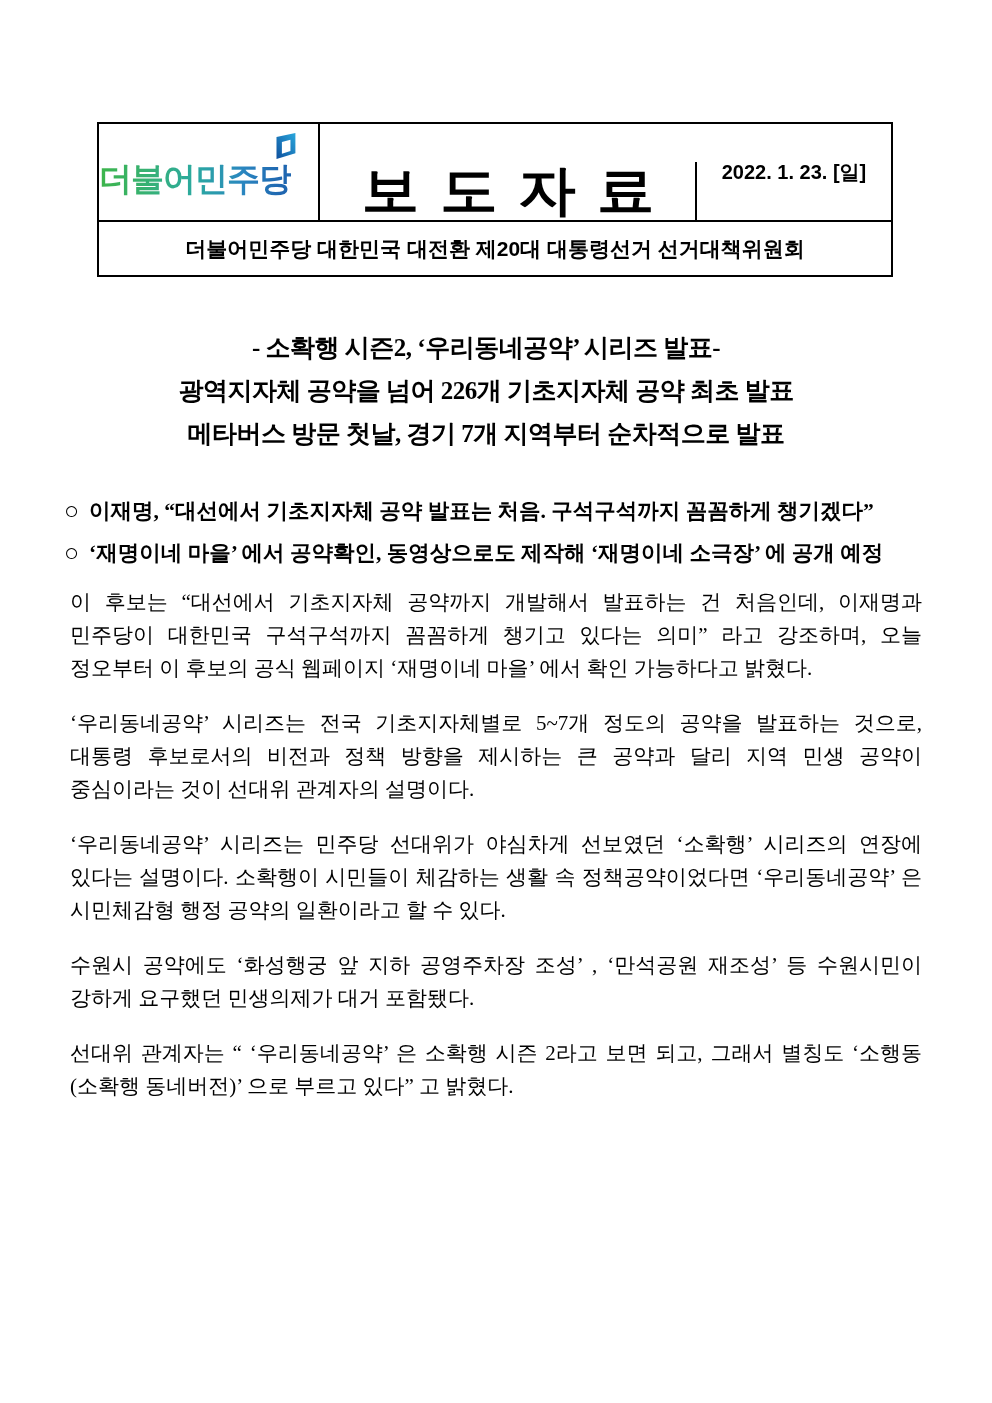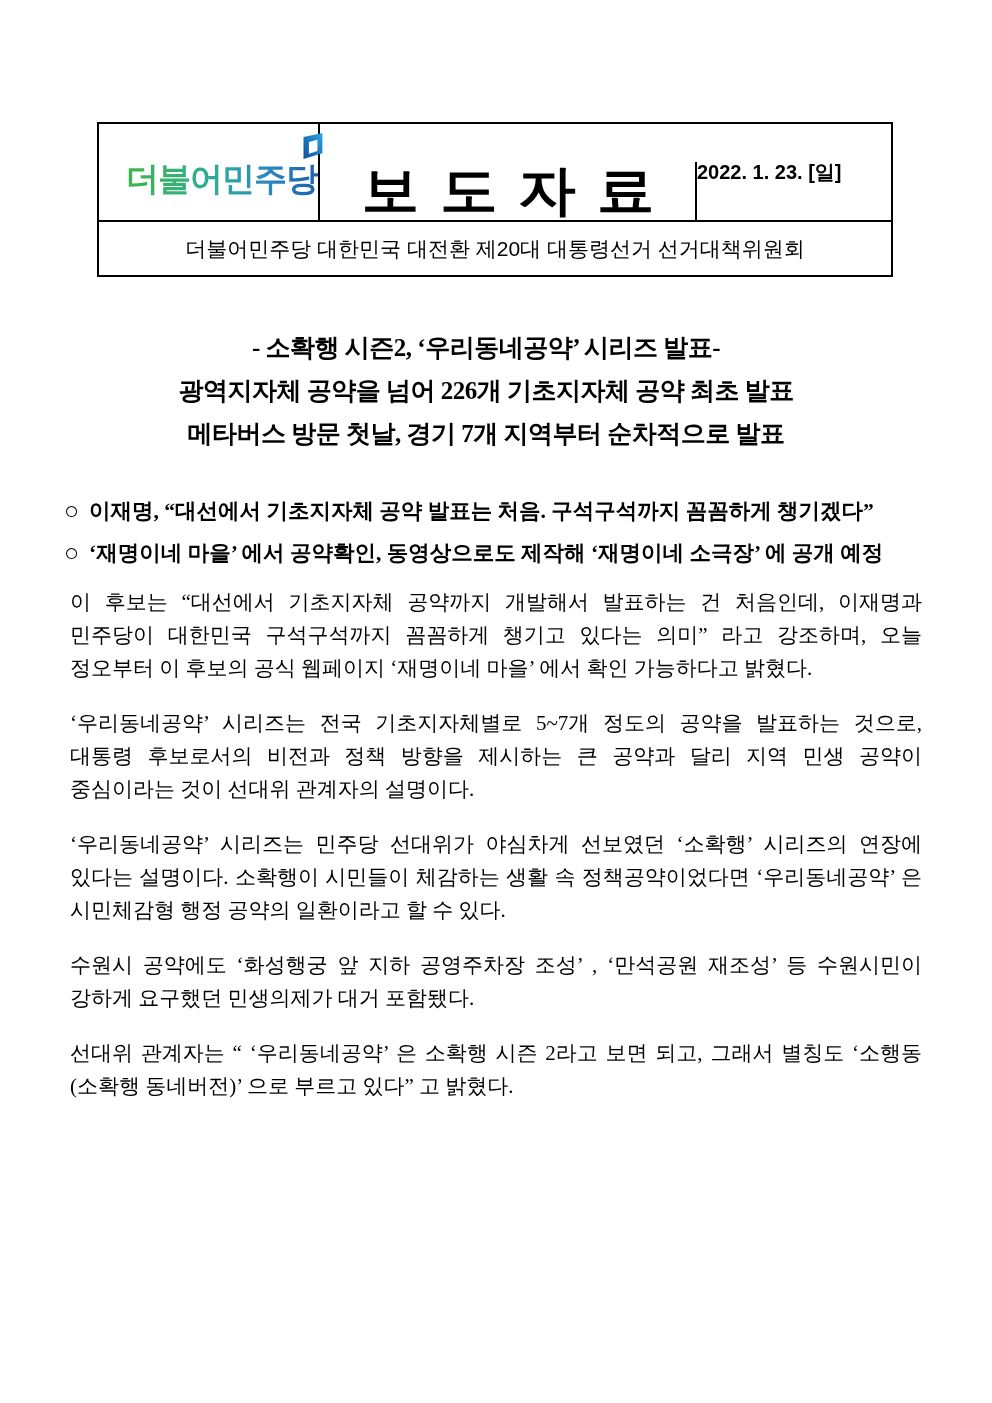--- a/index.html
+++ b/index.html
@@ -17,21 +17,21 @@
   
   .header-box {
     position:absolute; top:122px; left:97px;
     width:796px;
     border:2px solid #000;
     background:#fff;
   }
   .header-top { display:flex; height:96px; }
   .logo-cell {
     width:221px; border-right:2px solid #000;
-    display:flex; align-items:center; justify-content:flex-end;
+    display:flex; align-items:center; justify-content:flex-start;
   }
   .logo-wrap { position:relative; margin-top:14px; }
   .logo-text {
     font-family:"Liberation Sans", sans-serif;
     font-weight:900; font-size:33px; letter-spacing:-1px;
     background:linear-gradient(90deg, #3db54a 0%, #35b07c 30%, #2ba9a0 50%, #2a86c0 75%, #1f66b0 95%);
     -webkit-background-clip:text; background-clip:text; color:transparent;
     white-space:nowrap;
   }
   .logo-symbol { position:absolute; top:-26px; right:-8px; width:27px; height:30px; }
@@ -43,33 +43,33 @@
   }
   .doctype {
     font-family:"Liberation Sans", sans-serif;
     font-weight:900; font-size:54px;
     letter-spacing:20px; text-indent:20px;
     transform:scaleX(1.06); transform-origin:center;
     white-space:nowrap;
   }
   .date-cell {
     width:194px;
-    display:flex; align-items:center; 
+    display:flex; align-items:center; justify-content:center;
   }
   .date-text {
     font-family:"Liberation Sans", sans-serif;
     font-weight:700; font-size:20px; white-space:nowrap;
   }
   .header-bottom {
     border-top:2px solid #000; height:55px;
     display:flex; align-items:center; justify-content:center;
   }
   .committee {
     font-family:"Liberation Sans", sans-serif;
-    font-weight:400; font-size:21px; white-space:nowrap;
+    font-weight:700; font-size:21px; white-space:nowrap;
   }
 
   
   .headline {
     position:absolute; top:326px; left:60px; width:852px;
     text-align:center; font-weight:700; font-size:25px;
   }
   .headline-line { line-height:43px; letter-spacing:-0.5px; }
 
   

